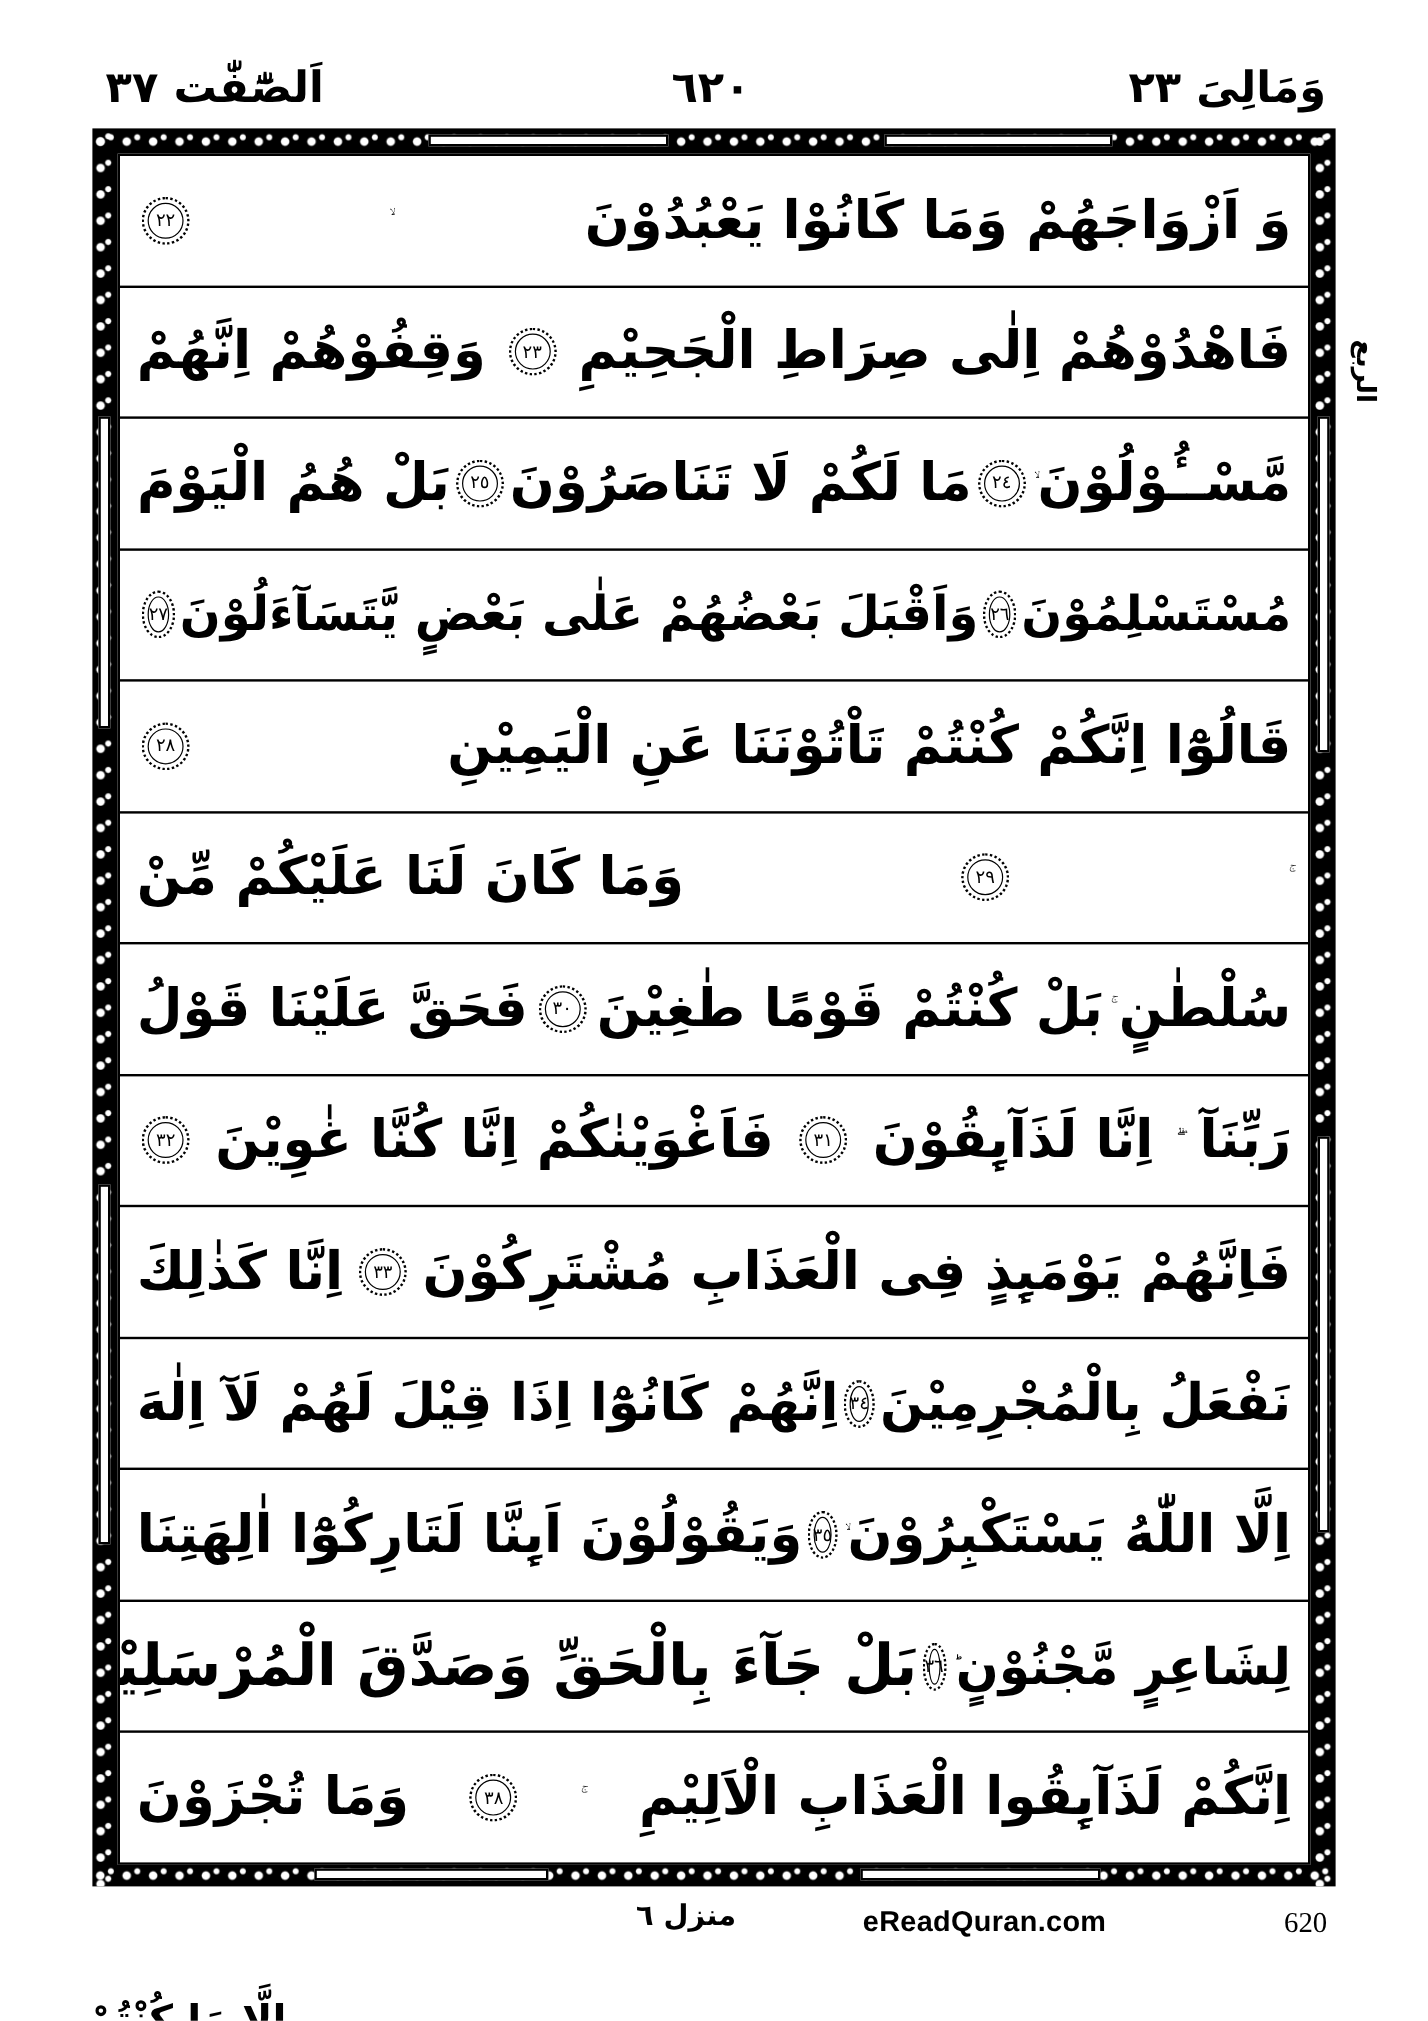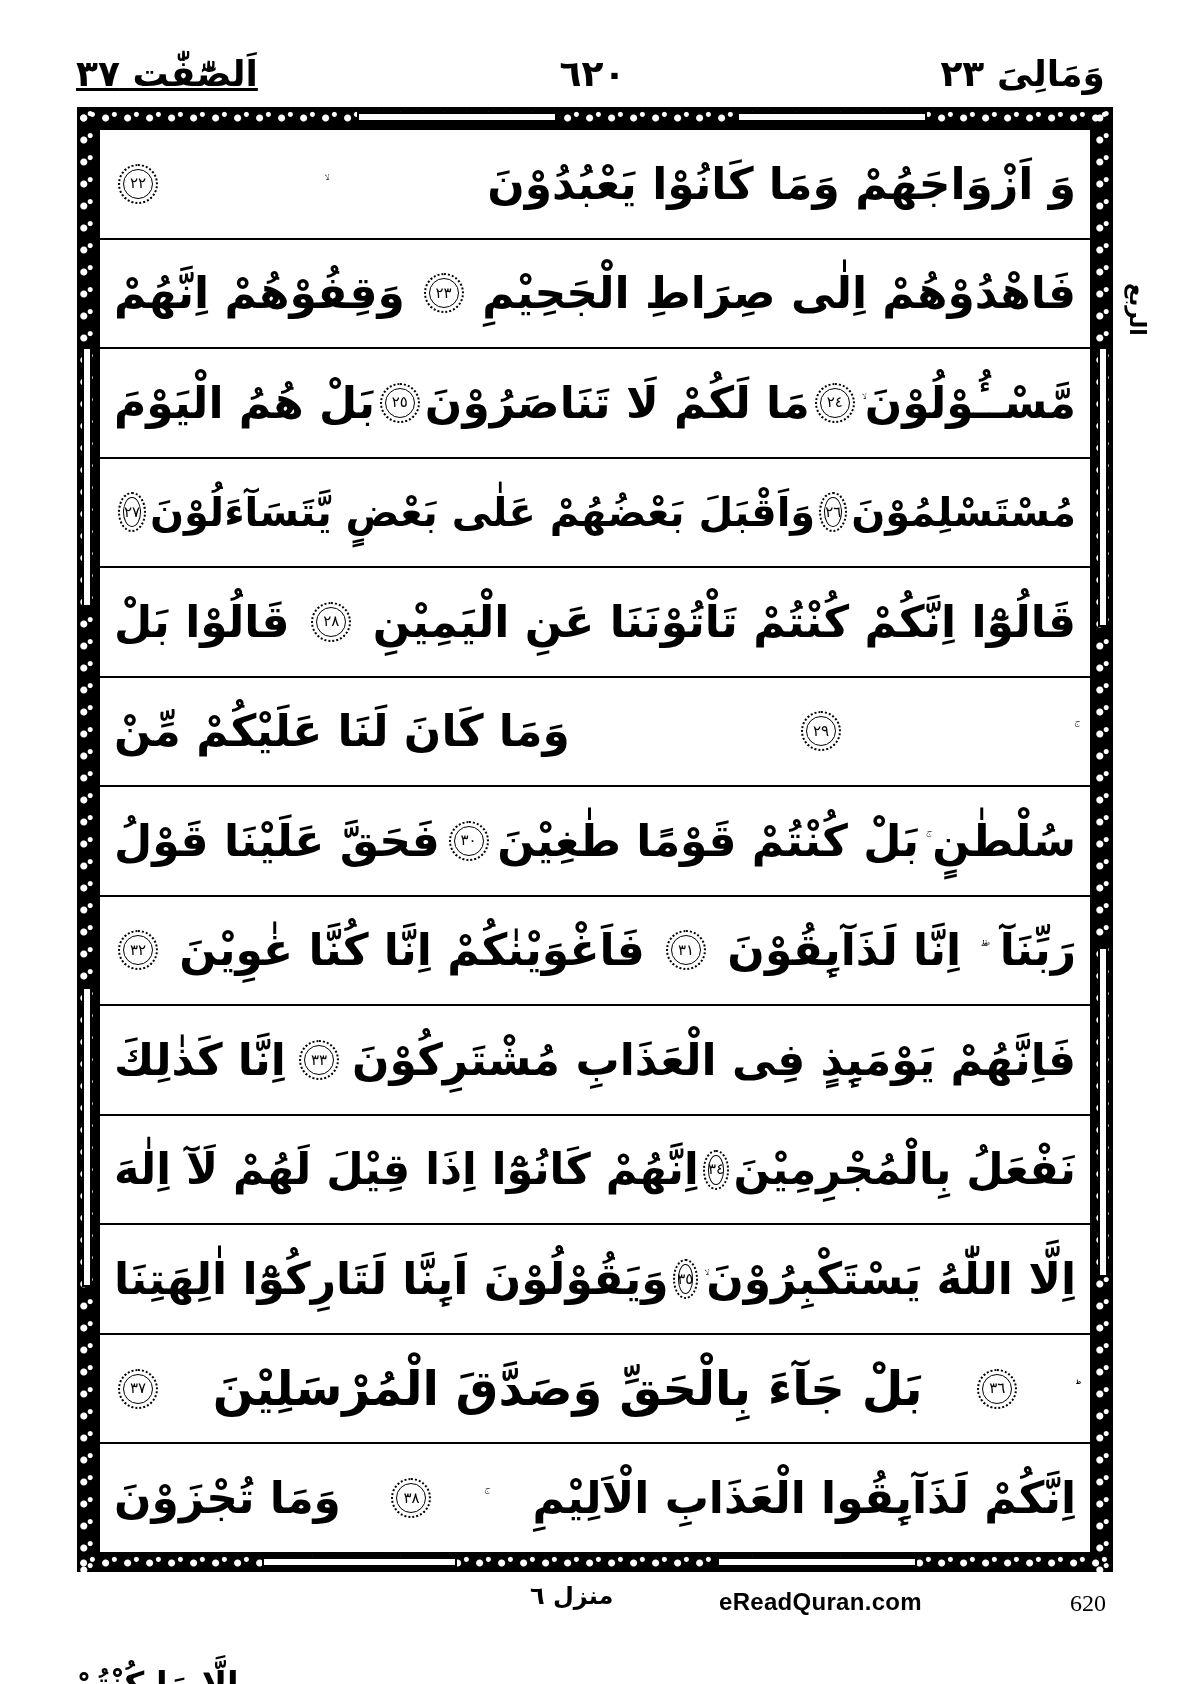--- a/index.html
+++ b/index.html
@@ -7,21 +7,21 @@
       width: 1190px; height: 1684px; position: relative; overflow: hidden;
       font-family: "DejaVu Sans", sans-serif; color: #000;
     }
     .header {
       position: absolute; top: 52px; left: 70px; width: 1045px; height: 48px;
     }
     .hdr-left, .hdr-center, .hdr-right {
       position: absolute; top: 0; font-size: 36px; font-weight: bold; line-height: 44px;
       direction: rtl; white-space: nowrap;
     }
-    .hdr-left { left: 6px; text-decoration: underline; }
+    .hdr-left { left: 18px; }
     .hdr-center { left: 50%; transform: translateX(-50%); }
     .hdr-right { right: 10px; }
 
     .outer-frame {
       position: absolute; left: 77px; top: 107px; width: 1036px; height: 1465px;
       background: #000; box-sizing: border-box;
     }
     
     .vine {
       position: absolute; background:
@@ -144,21 +144,20 @@
         <span class="seg" style="font-size: 40px;">مُسْتَسْلِمُوْنَ</span>
         <span class="ayah-marker">٢٦</span>
         <span class="seg" style="font-size: 40px;">وَاَقْبَلَ بَعْضُهُمْ عَلٰى بَعْضٍ يَّتَسَآءَلُوْنَ</span>
         <span class="ayah-marker">٢٧</span>
       </div>
     </div>
     <div class="line">
       <div class="line-content">
         <span class="seg">قَالُوْٓا اِنَّكُمْ كُنْتُمْ تَاْتُوْنَنَا عَنِ الْيَمِيْنِ</span>
         <span class="ayah-marker">٢٨</span>
-        <span class="seg">قَالُوْا بَلْ</span>
       </div>
     </div>
     <div class="line">
       <div class="line-content">
         <span class="waqf">ۚ</span>
         <span class="ayah-marker">٢٩</span>
         <span class="seg">وَمَا كَانَ لَنَا عَلَيْكُمْ مِّنْ</span>
       </div>
     </div>
     <div class="line">
@@ -197,20 +196,21 @@
     <div class="line">
       <div class="line-content">
         <span class="seg">اِلَّا اللّٰهُ يَسْتَكْبِرُوْنَ</span>
         <span class="waqf">ۙ</span>
         <span class="ayah-marker">٣٥</span>
         <span class="seg">وَيَقُوْلُوْنَ اَىِٕنَّا لَتَارِكُوْٓا اٰلِهَتِنَا</span>
       </div>
     </div>
     <div class="line">
       <div class="line-content">
+        <span class="seg" style="font-size: 42px;">لِشَاعِرٍ مَّجْنُوْنٍ</span>
         <span class="waqf">ؕ</span>
         <span class="ayah-marker">٣٦</span>
         <span class="seg" style="font-size: 48px;">بَلْ جَآءَ بِالْحَقِّ وَصَدَّقَ الْمُرْسَلِيْنَ</span>
         <span class="ayah-marker">٣٧</span>
       </div>
     </div>
     <div class="line">
       <div class="line-content">
         <span class="seg">اِنَّكُمْ لَذَآىِٕقُوا الْعَذَابِ الْاَلِيْمِ</span>
         <span class="waqf">ۚ</span>

